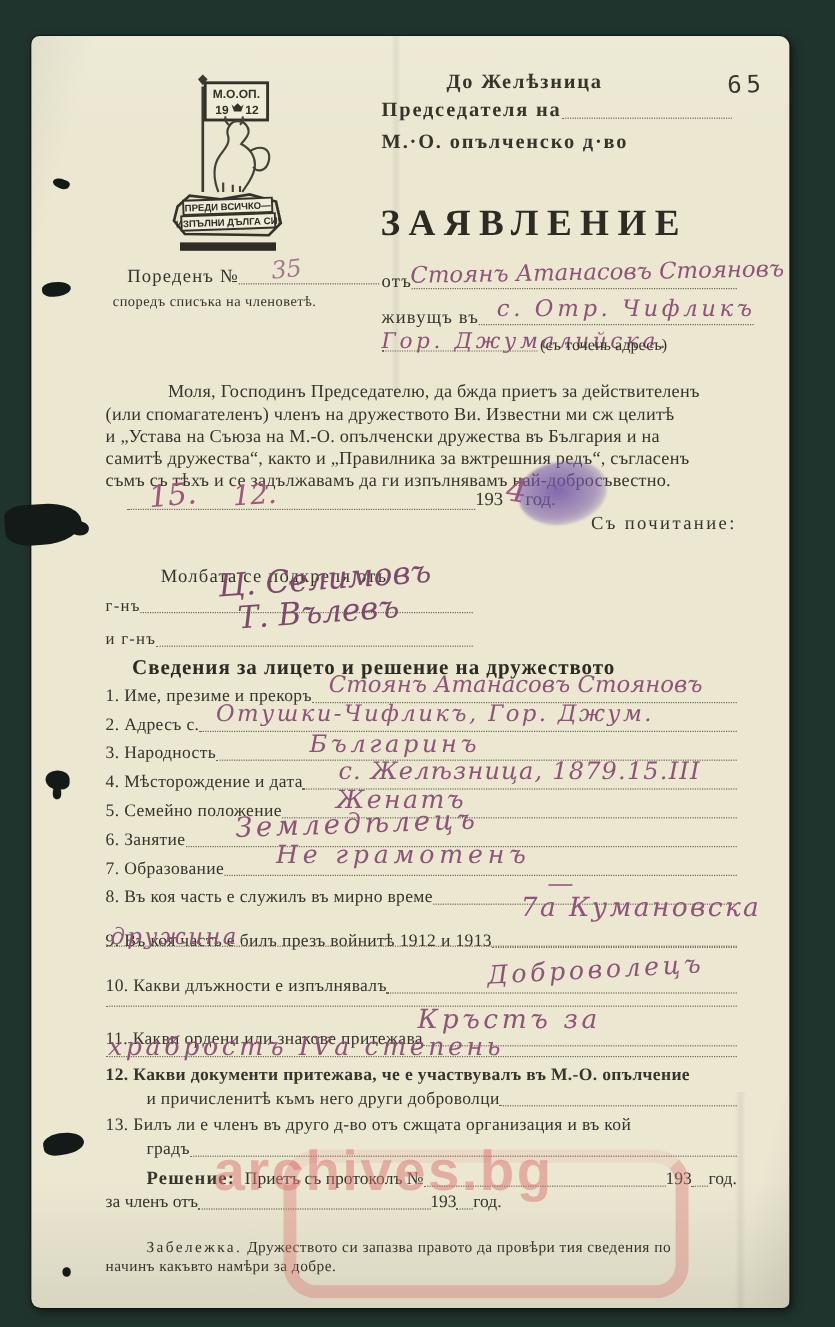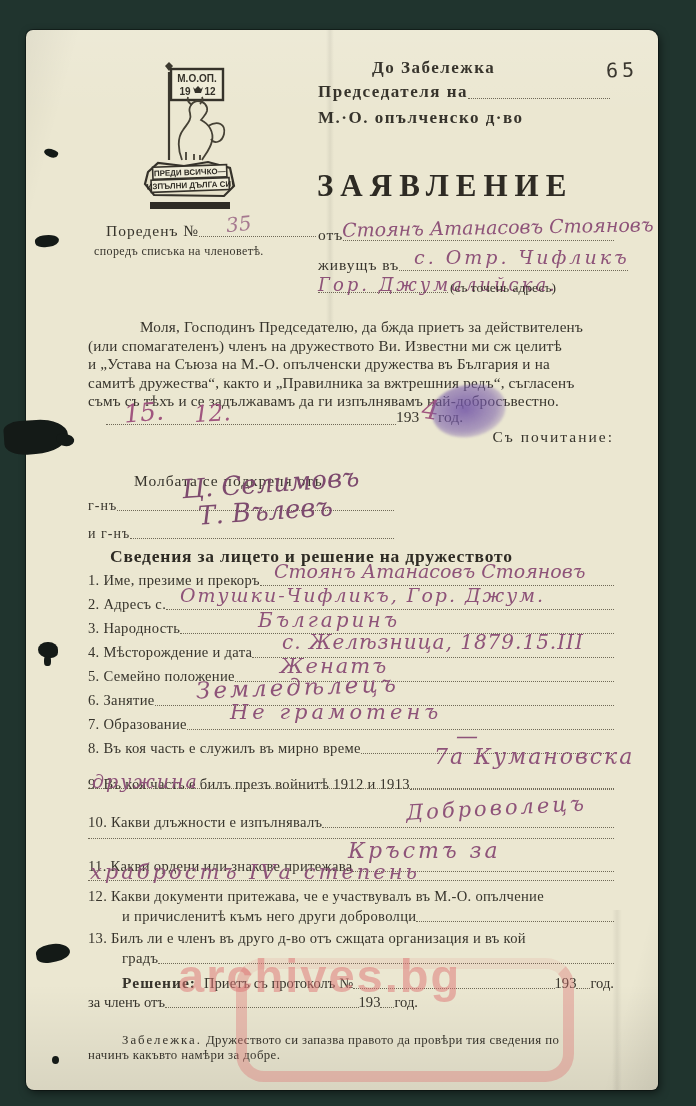--- a/index.html
+++ b/index.html
@@ -54,21 +54,21 @@
   .sig { font-size:26px; transform:rotate(-4deg); color:#7d4a6e; }
   .crease { position:absolute; background:linear-gradient(90deg, rgba(0,0,0,0), rgba(0,0,0,0.06), rgba(0,0,0,0)); }
 </style>
 </head>
 <body>
 
 <div class="paper">
 
   <div class="abs stamp-num" style="left:580px; top:28px;">65</div>
 
-  <div class="abs printed hdr" style="left:346px; top:28px;">До Забележка</div>
+  <div class="abs printed hdr" style="left:346px; top:28px;">До Желѣзница</div>
   <div class="abs row" style="left:292px; top:52px; width:292px;">
     <span class="printed hdr">Председателя на</span>
     <span class="fill"></span>
   </div>
   <div class="abs printed hdr" style="left:292px; top:78px;">М.·О. опълченско д·во</div>
 
   <svg class="abs" style="left:116px; top:30px;" width="96" height="152" viewBox="0 0 96 152">
 
     <line x1="27" y1="12" x2="27" y2="100" stroke="#3c392f" stroke-width="2.2"></line>
     <path d="M27 11 l-4 -5 4 -4 4 4 z" fill="#3c392f"></path>
@@ -217,21 +217,21 @@
   <div class="abs dotted" style="left:62px; top:808px; width:526px;"></div>
 
   <div class="abs row" style="left:62px; top:828px; width:526px;">
       <span class="printed item-label">11. Какви ордени или знакове притежава</span>
       <span class="fill"></span>
     </div>
   <div class="abs hw" style="left:322px; top:808px; font-size:22px; letter-spacing:3px;">Кръстъ за</div>
   <div class="abs dotted" style="left:62px; top:850px; width:526px;"></div>
   <div class="abs hw" style="left:64px; top:830px; font-size:21px; letter-spacing:3px;">храбростъ  IVа степень</div>
 
-  <div class="abs printed item-label" style="left:62px; top:858px;">12. Какви документи притежава, че е участвувалъ въ М.-О. опълчение</div>
+  <div class="abs printed item-label" style="left:62px; top:858px;font-weight:bold;">12. Какви документи притежава, че е участвувалъ въ М.-О. опълчение</div>
   <div class="abs row" style="left:96px; top:878px; width:492px;">
       <span class="printed item-label">и причисленитѣ къмъ него други доброволци</span>
       <span class="fill"></span>
     </div>
 
   <div class="abs printed item-label" style="left:62px; top:900px;">13. Билъ ли е членъ въ друго д-во отъ сжщата организация и въ кой</div>
   <div class="abs row" style="left:96px; top:920px; width:492px;">
       <span class="printed item-label">градъ</span>
       <span class="fill"></span>
     </div>

